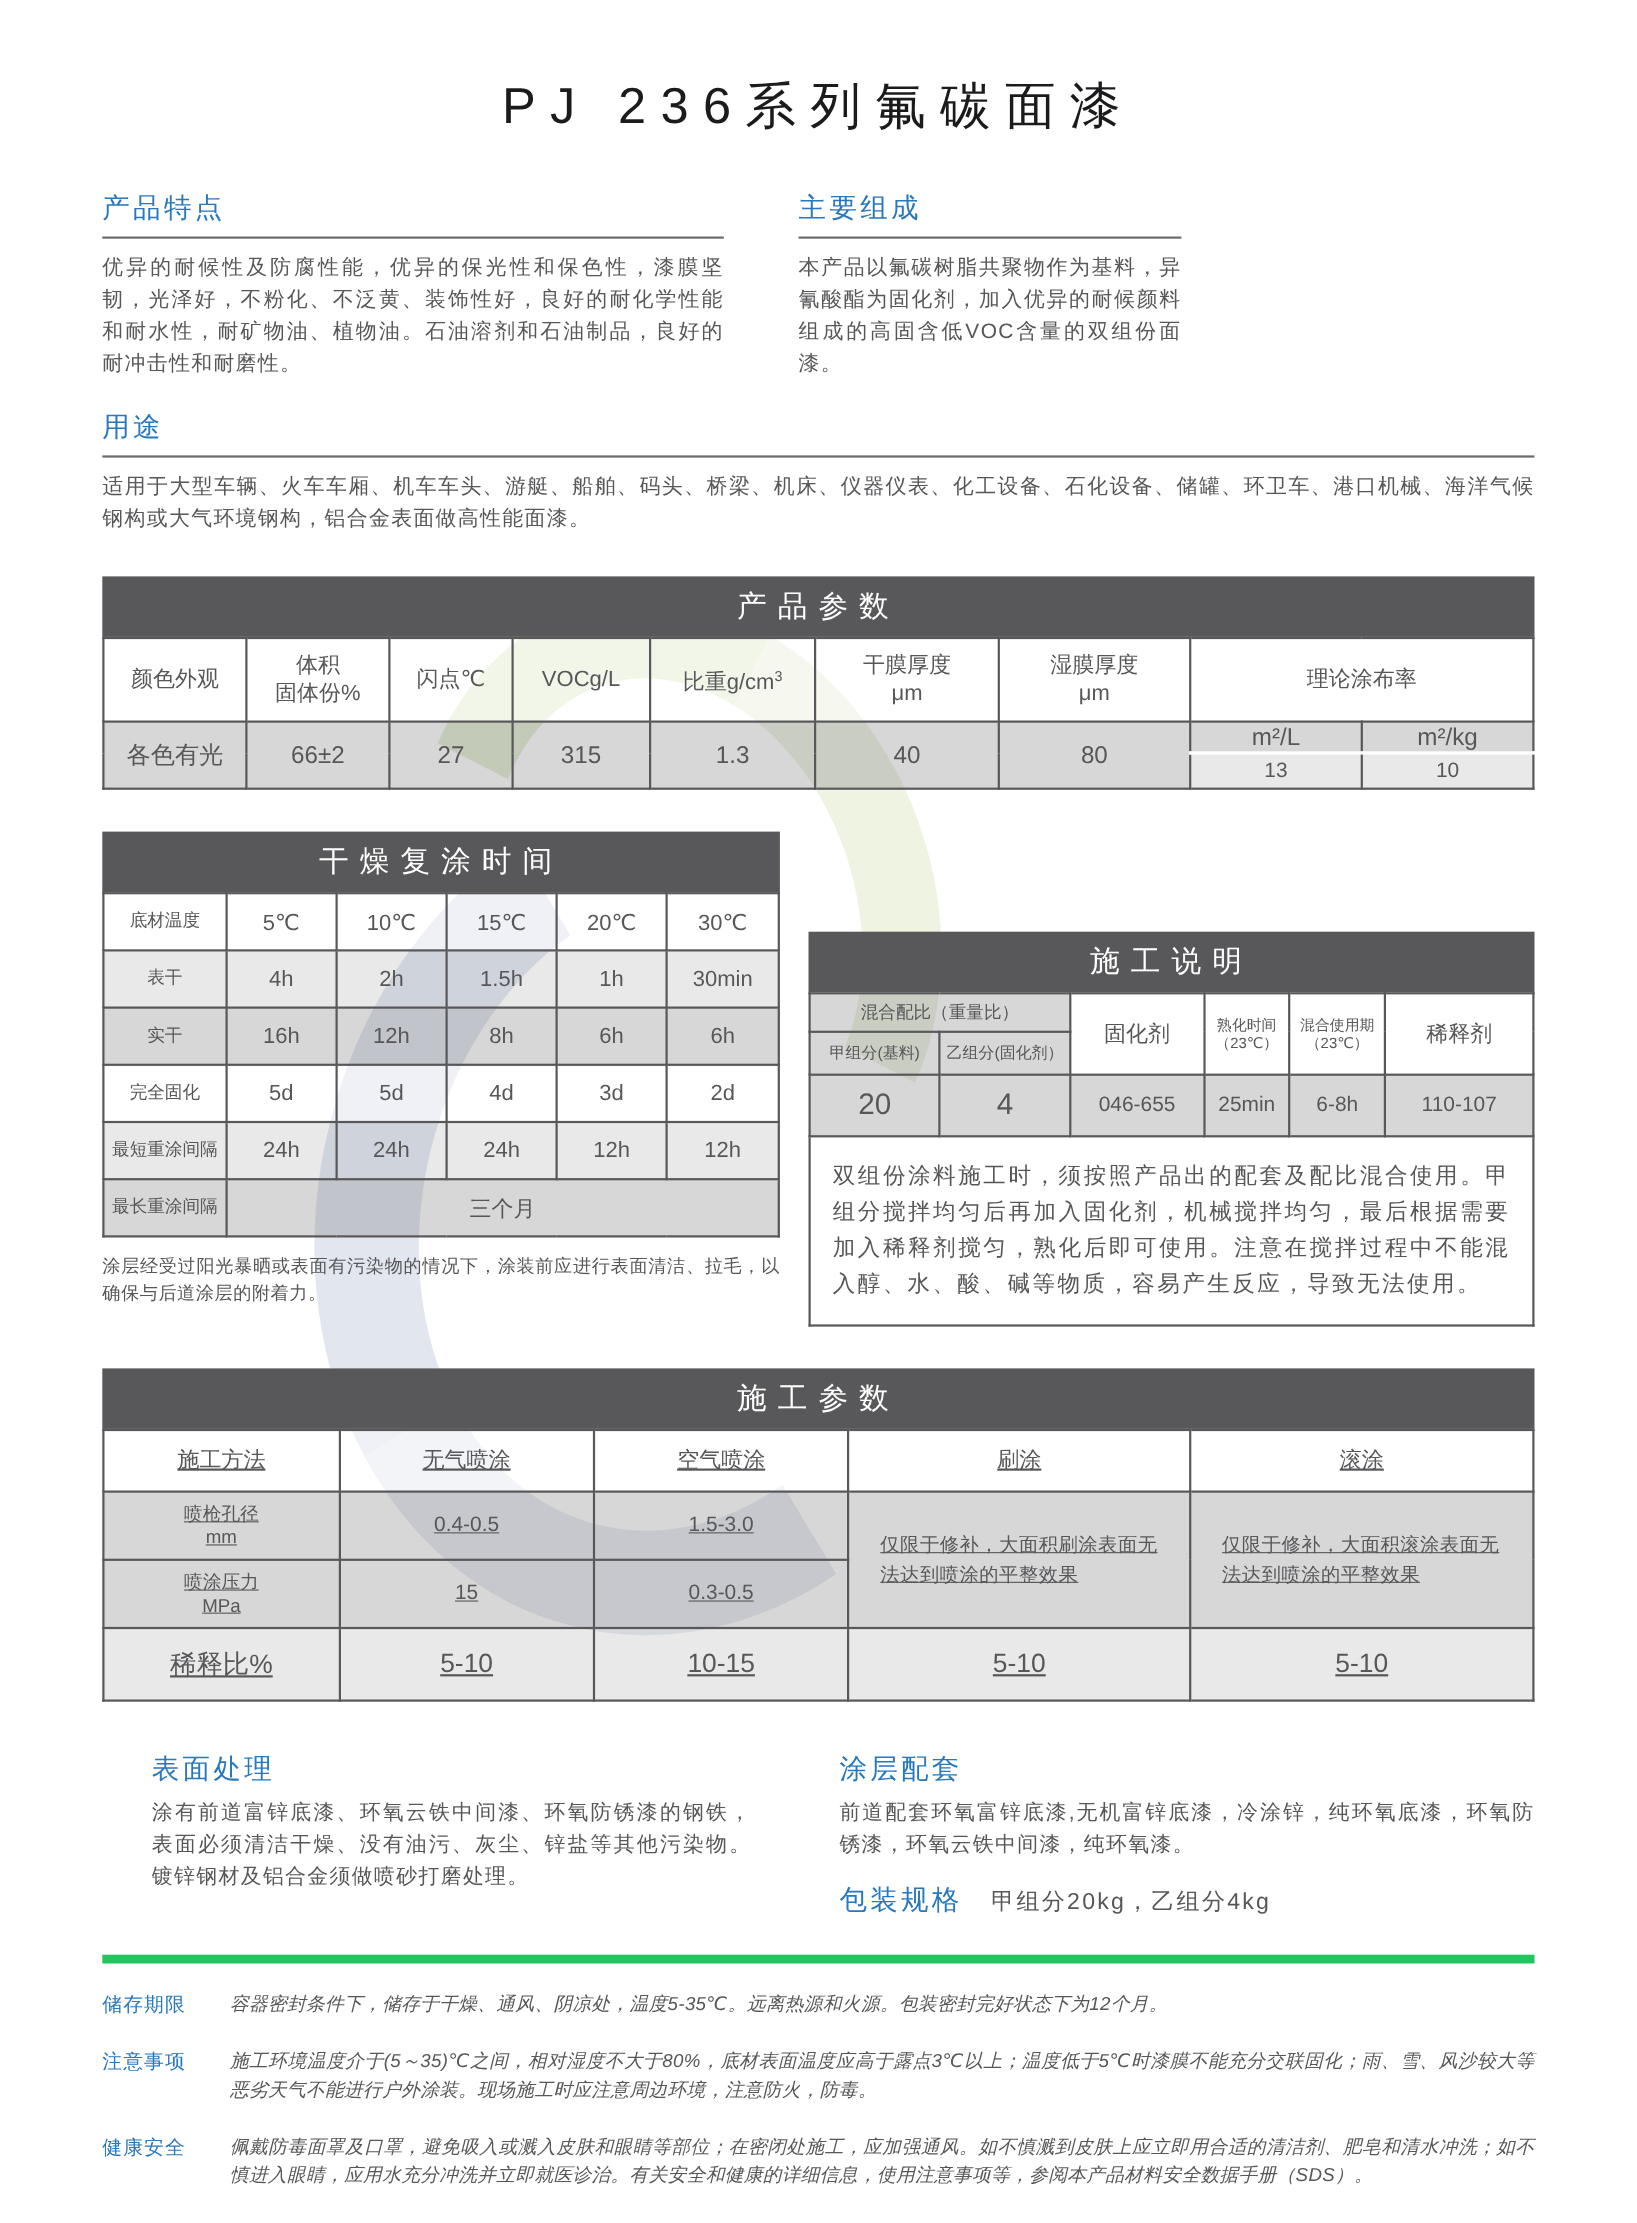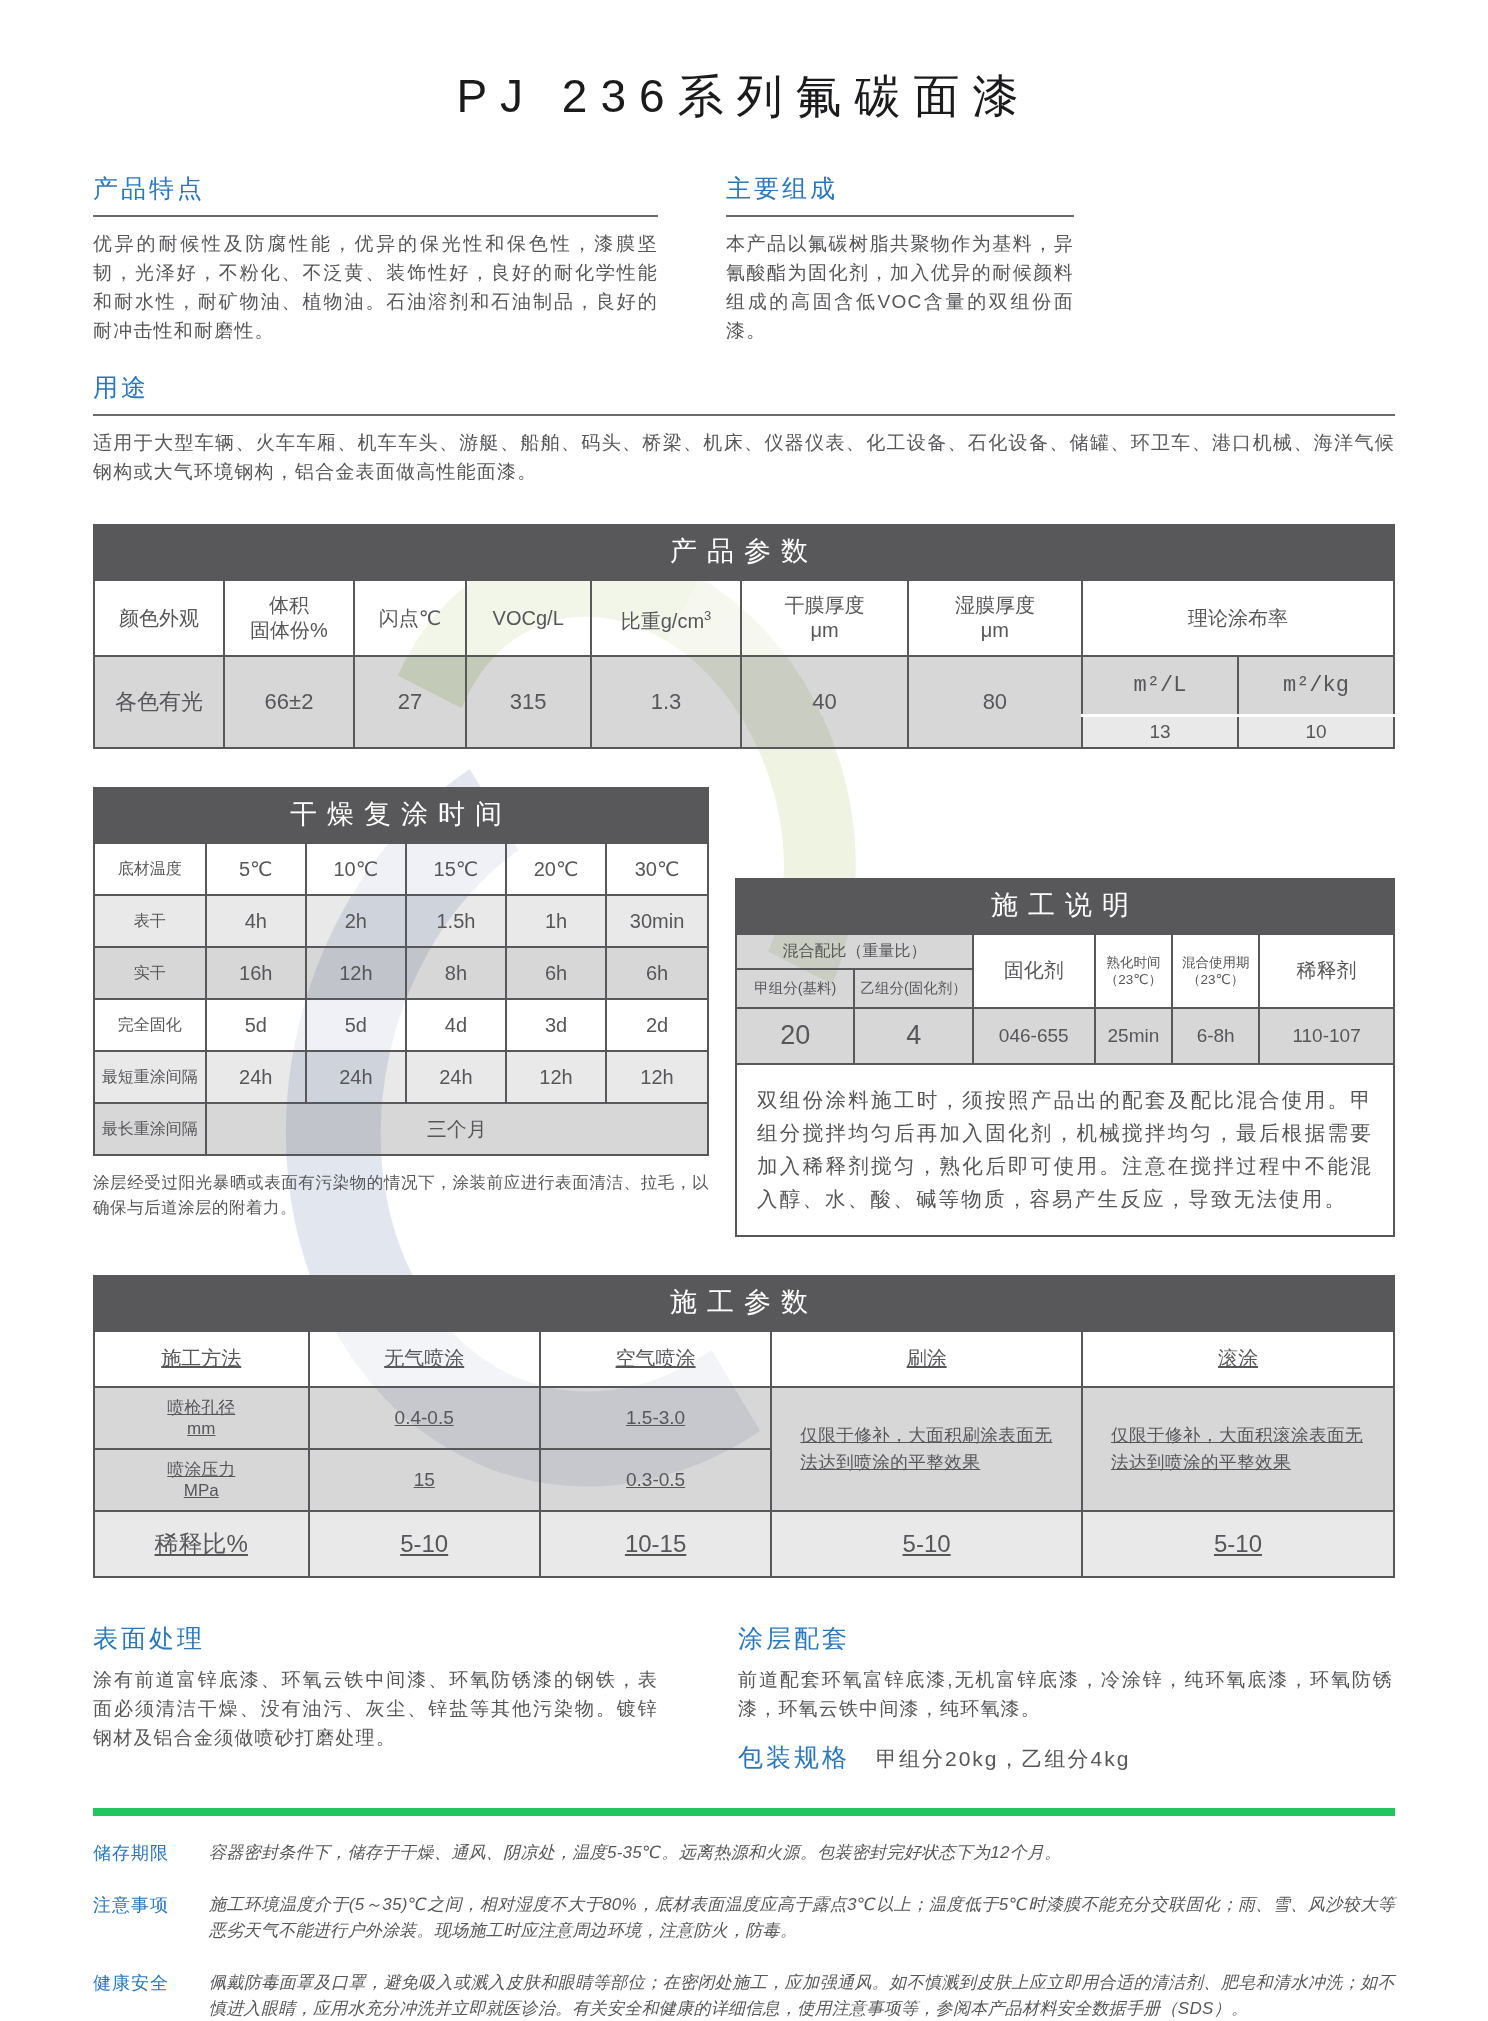--- a/index.html
+++ b/index.html
@@ -37,21 +37,21 @@
   table.grid { width:100%; border-collapse:collapse; table-layout:fixed; }
   table.grid td { border:2px solid #58585a; text-align:center; vertical-align:middle;
     padding:8px 4px; word-break:break-all; }
   .bgw { background:rgba(255,255,255,0.45); }
   .bg1 { background:rgba(88,88,90,0.24); }
   .bg2 { background:rgba(88,88,90,0.13); }
 
   .params-grid td { font-size:20px; }
   .params-grid tr.hdr td { height:76px; line-height:25px; }
   .params-grid tr.val td { font-size:22px; }
-  .params-grid td.unit { font-size:17px; padding:16px; font-family:Liberation Mono, monospace; }
+  .params-grid td.unit { font-size:17px; padding:0; font-family:Liberation Sans, sans-serif; }
   .params-grid td.subval { font-size:19px; padding:4px; border-top:3px solid #ffffff; }
   .params-grid sup { font-size:13px; }
 
   .mid { display:flex; justify-content:space-between; margin-top:38px; align-items:flex-end; }
   .mid-left { width:616px; }
   .mid-right { width:660px; }
 
   .dry-grid td { font-size:20px; height:52px; padding:6px 4px; }
   .dry-grid td.rowlab { font-size:16px; line-height:20px; }
 
@@ -65,21 +65,21 @@
   .desc-box p { margin:0; font-size:20.5px; line-height:33px; letter-spacing:2.2px; text-align:justify; }
   .tbl-note { margin-top:14px; font-size:16.5px; line-height:25px; letter-spacing:0.5px; text-align:justify; }
 
   .app-grid td { font-size:19px;text-decoration:underline; }
   .app-grid tr.hdr td { font-size:20px; height:56px; }
   .app-grid td.lab2 { font-size:17px; line-height:21px; height:62px;text-align:center; }
   .app-grid td.note { font-size:17.5px; line-height:27px; text-align:left; padding:0 28px; letter-spacing:0.5px; }
   .app-grid tr.thin td { font-size:24px; height:35px; padding:16px; }
   .app-grid td.lab1 { font-size:17px; }
 
-  .bot { display:flex; margin-top:44px; }
+  .bot { display:flex; margin-top:44px;margin-left:45px; }
   .bot-left { width:565px; }
   .bot-right { width:655px; margin-left:80px; }
   .pack-row { margin-top:18px; display:flex; align-items:baseline; }
   .pack-row .blue-h { margin:0; white-space:nowrap; }
   .pack-text { font-size:21px; letter-spacing:2px; margin-left:26px; color:#57575a; }
 
   .footer { margin-top:34px; border-top:8px solid #22c55e; padding-top:24px; }
   .frow { display:flex; margin-bottom:26px; }
   .flabel { width:100px; flex-shrink:0; color:#2878be; font-size:18px; letter-spacing:1px; padding-top:1px; }
   .fbody { flex:1; margin-left:16px; font-size:17px; line-height:26px; text-align:justify; letter-spacing:0.3px;font-style:italic; }

